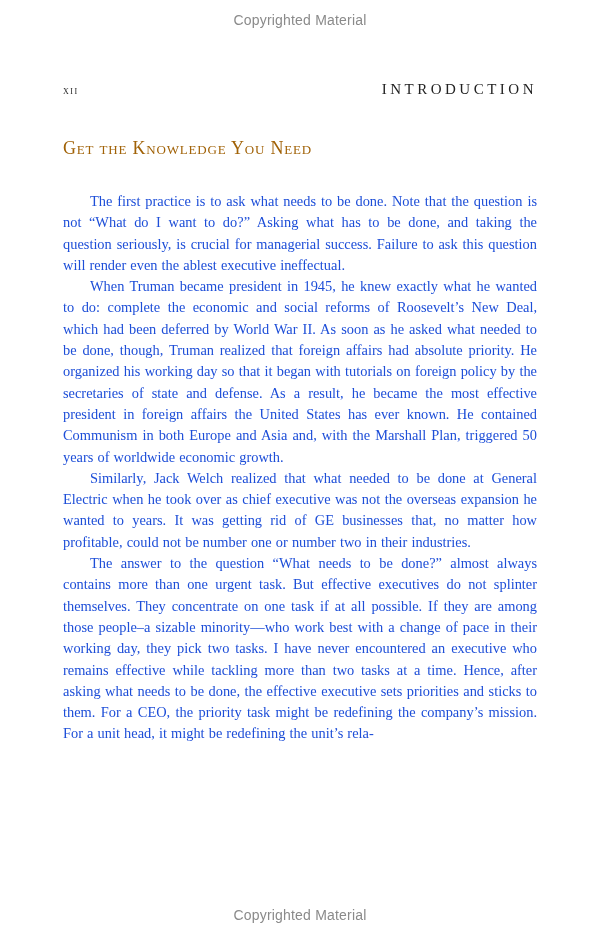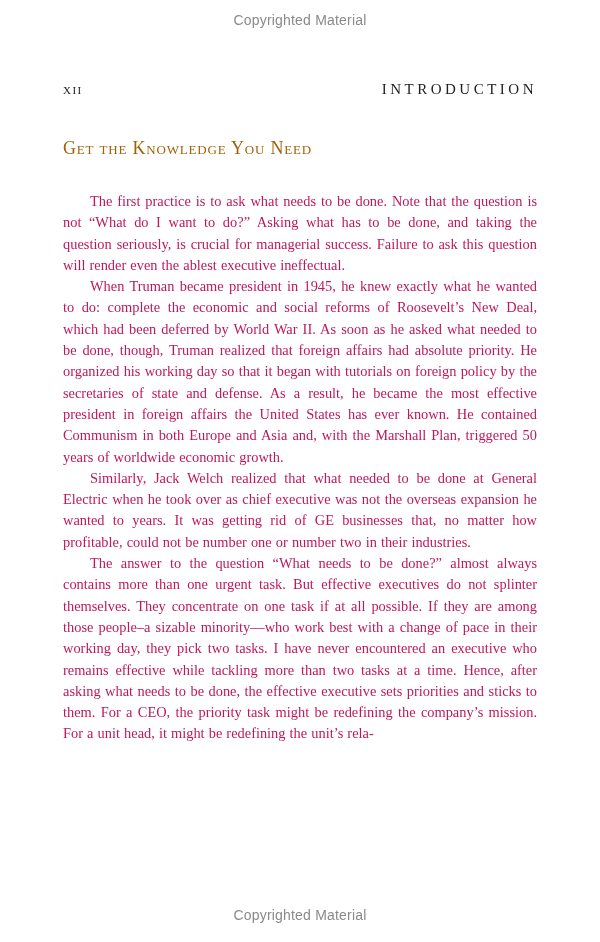--- a/index.html
+++ b/index.html
@@ -39,21 +39,21 @@
     display: flex;
     justify-content: space-between;
     align-items: baseline;
     padding-top: 81px;
     font-size: 11px;
     color: #222;
   }
   .page-number {
     font-variant: small-caps;
     letter-spacing: 1.5px;
-    font-size: 15px;
+    font-size: 12px;
   }
   .running-title {
     letter-spacing: 3.5px;
     font-size: 15px;
   }
   .section-heading {
     margin: 40px 0 0 0;
     font-weight: normal;
     font-variant: small-caps;
     font-size: 18px;
@@ -63,21 +63,21 @@
   .body-text {
     margin-top: 32px;
   }
   .body-text p {
     margin: 0;
     text-align: justify;
     text-indent: 27px;
     font-size: 14.4px;
     line-height: 21.3px;
     word-spacing: 0.5px;
-    color: #be185d;
+    color: #1d4ed8;
   }
 </style>
 </head>
 <body>
 
 <div class="page">
 
   <div class="copyright-notice copyright-top">Copyrighted Material</div>
 
   <div class="content">

